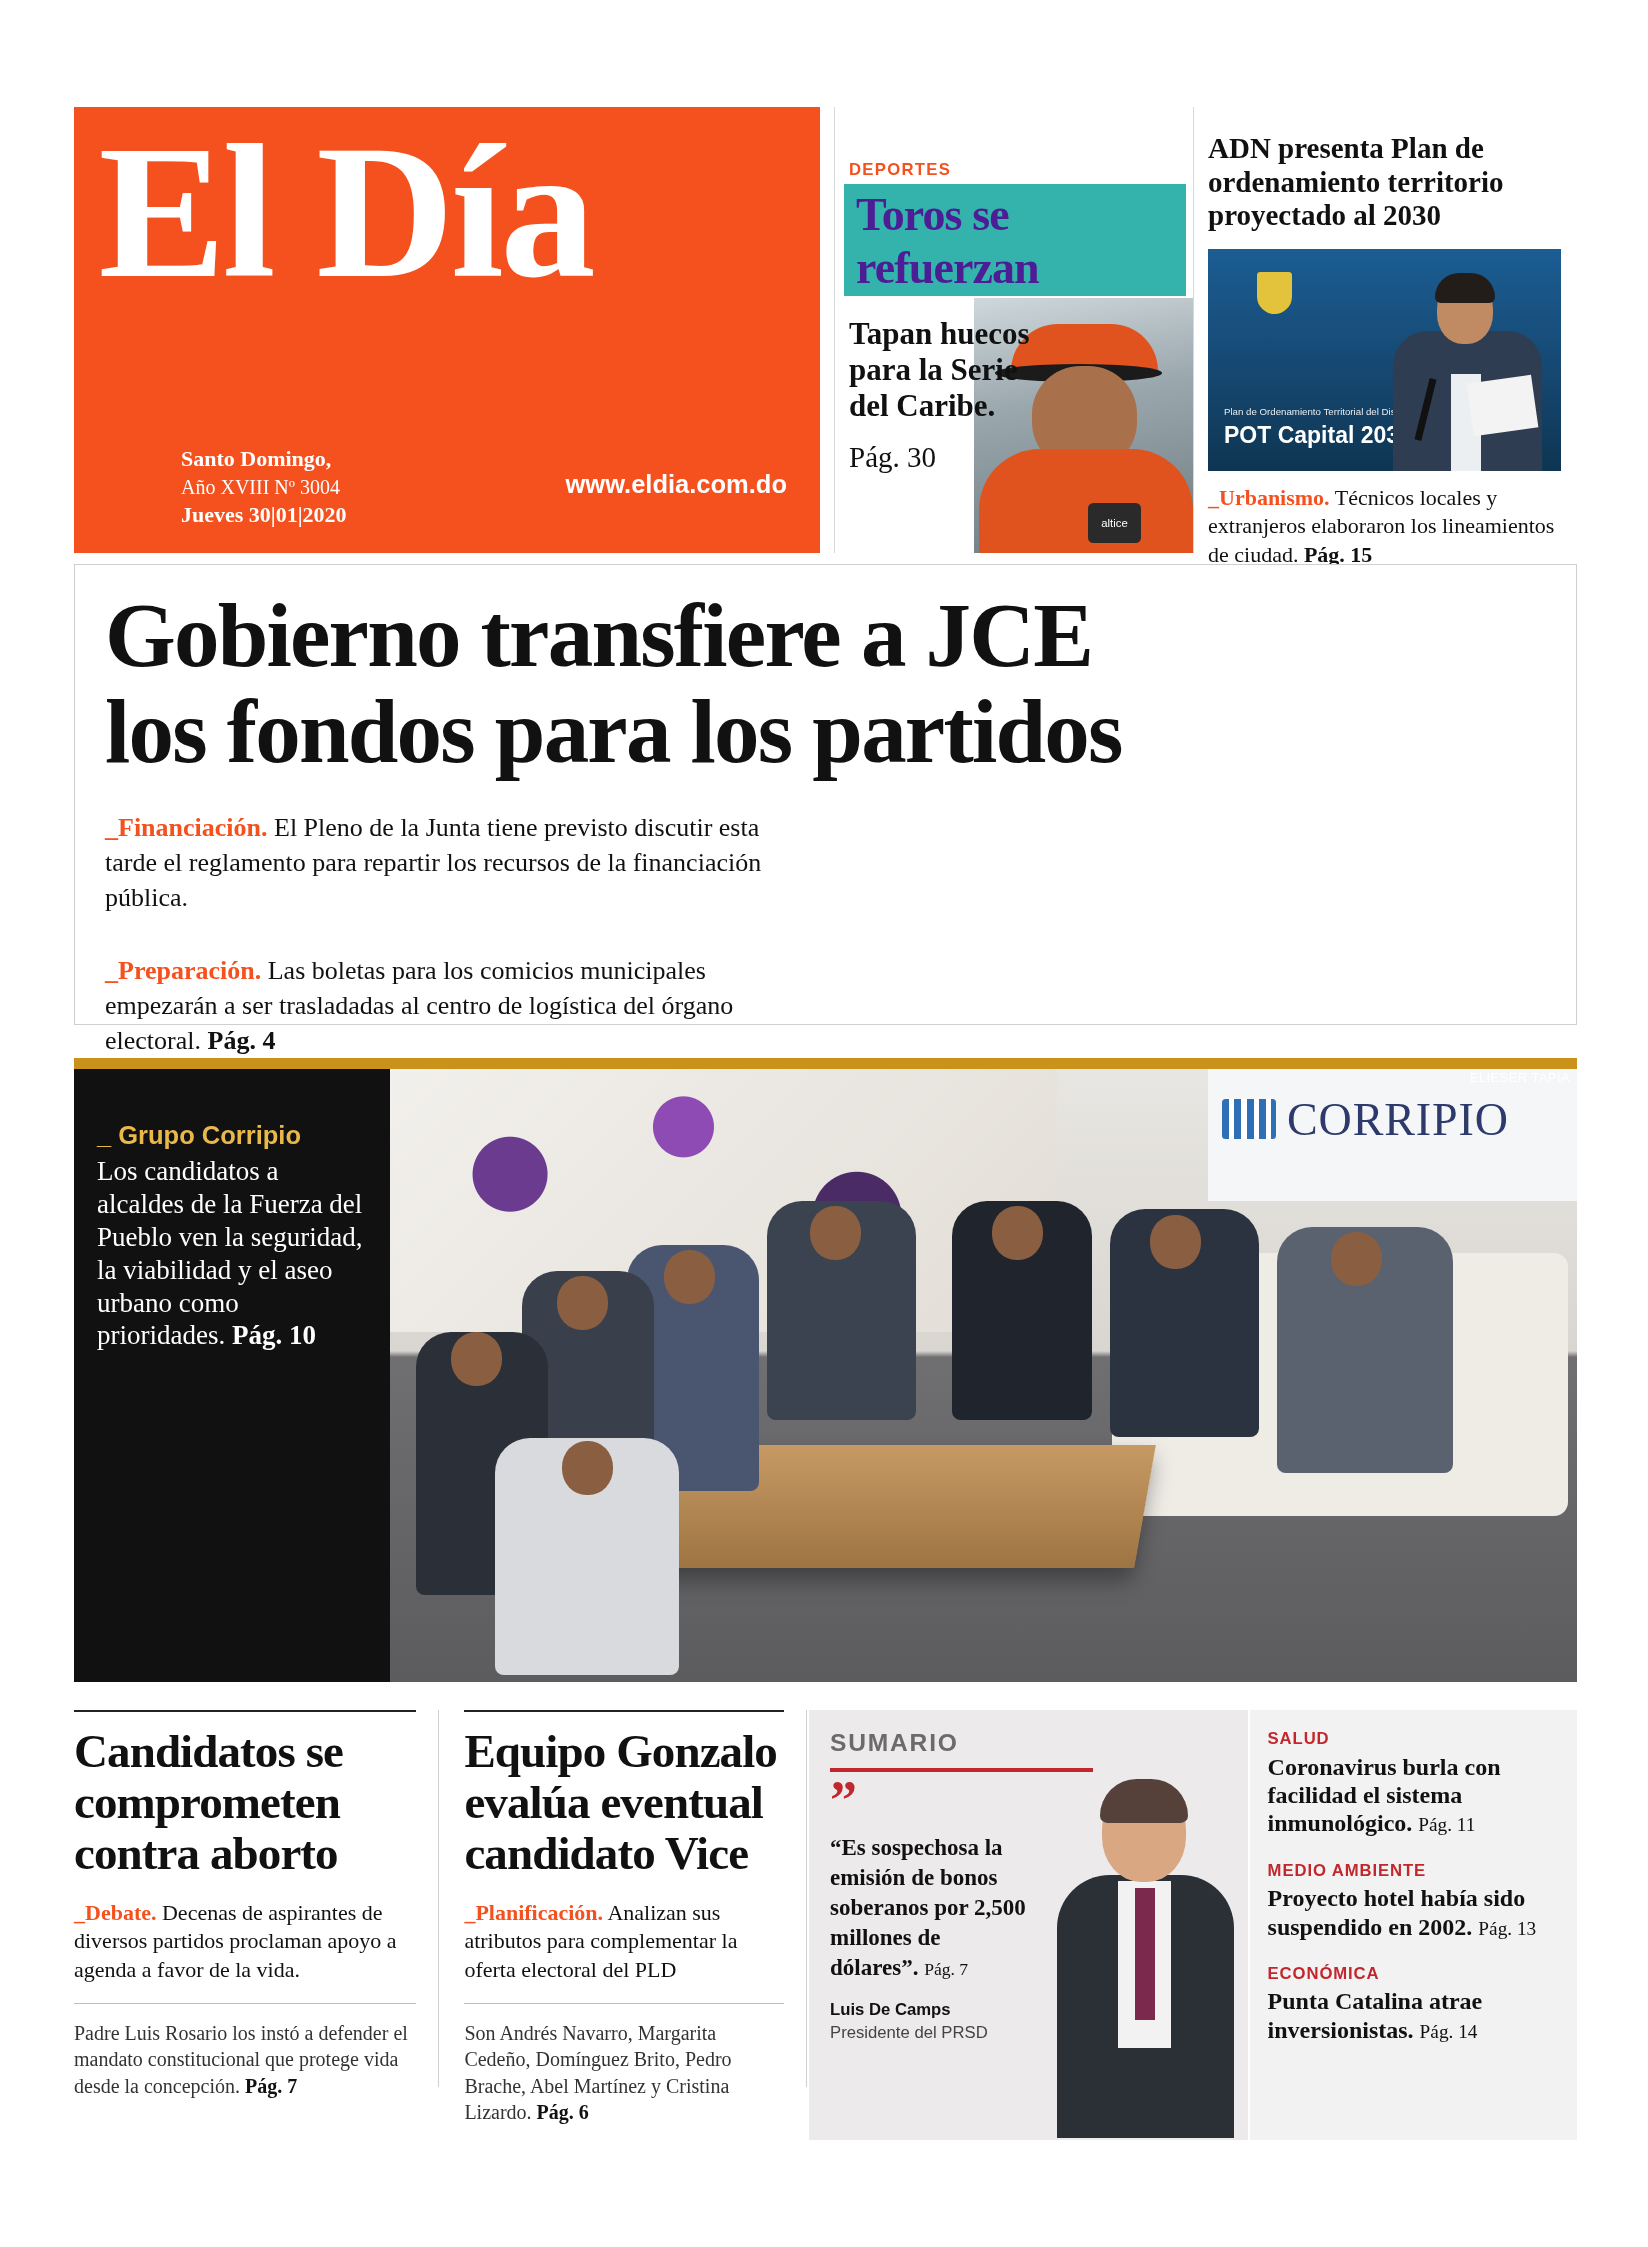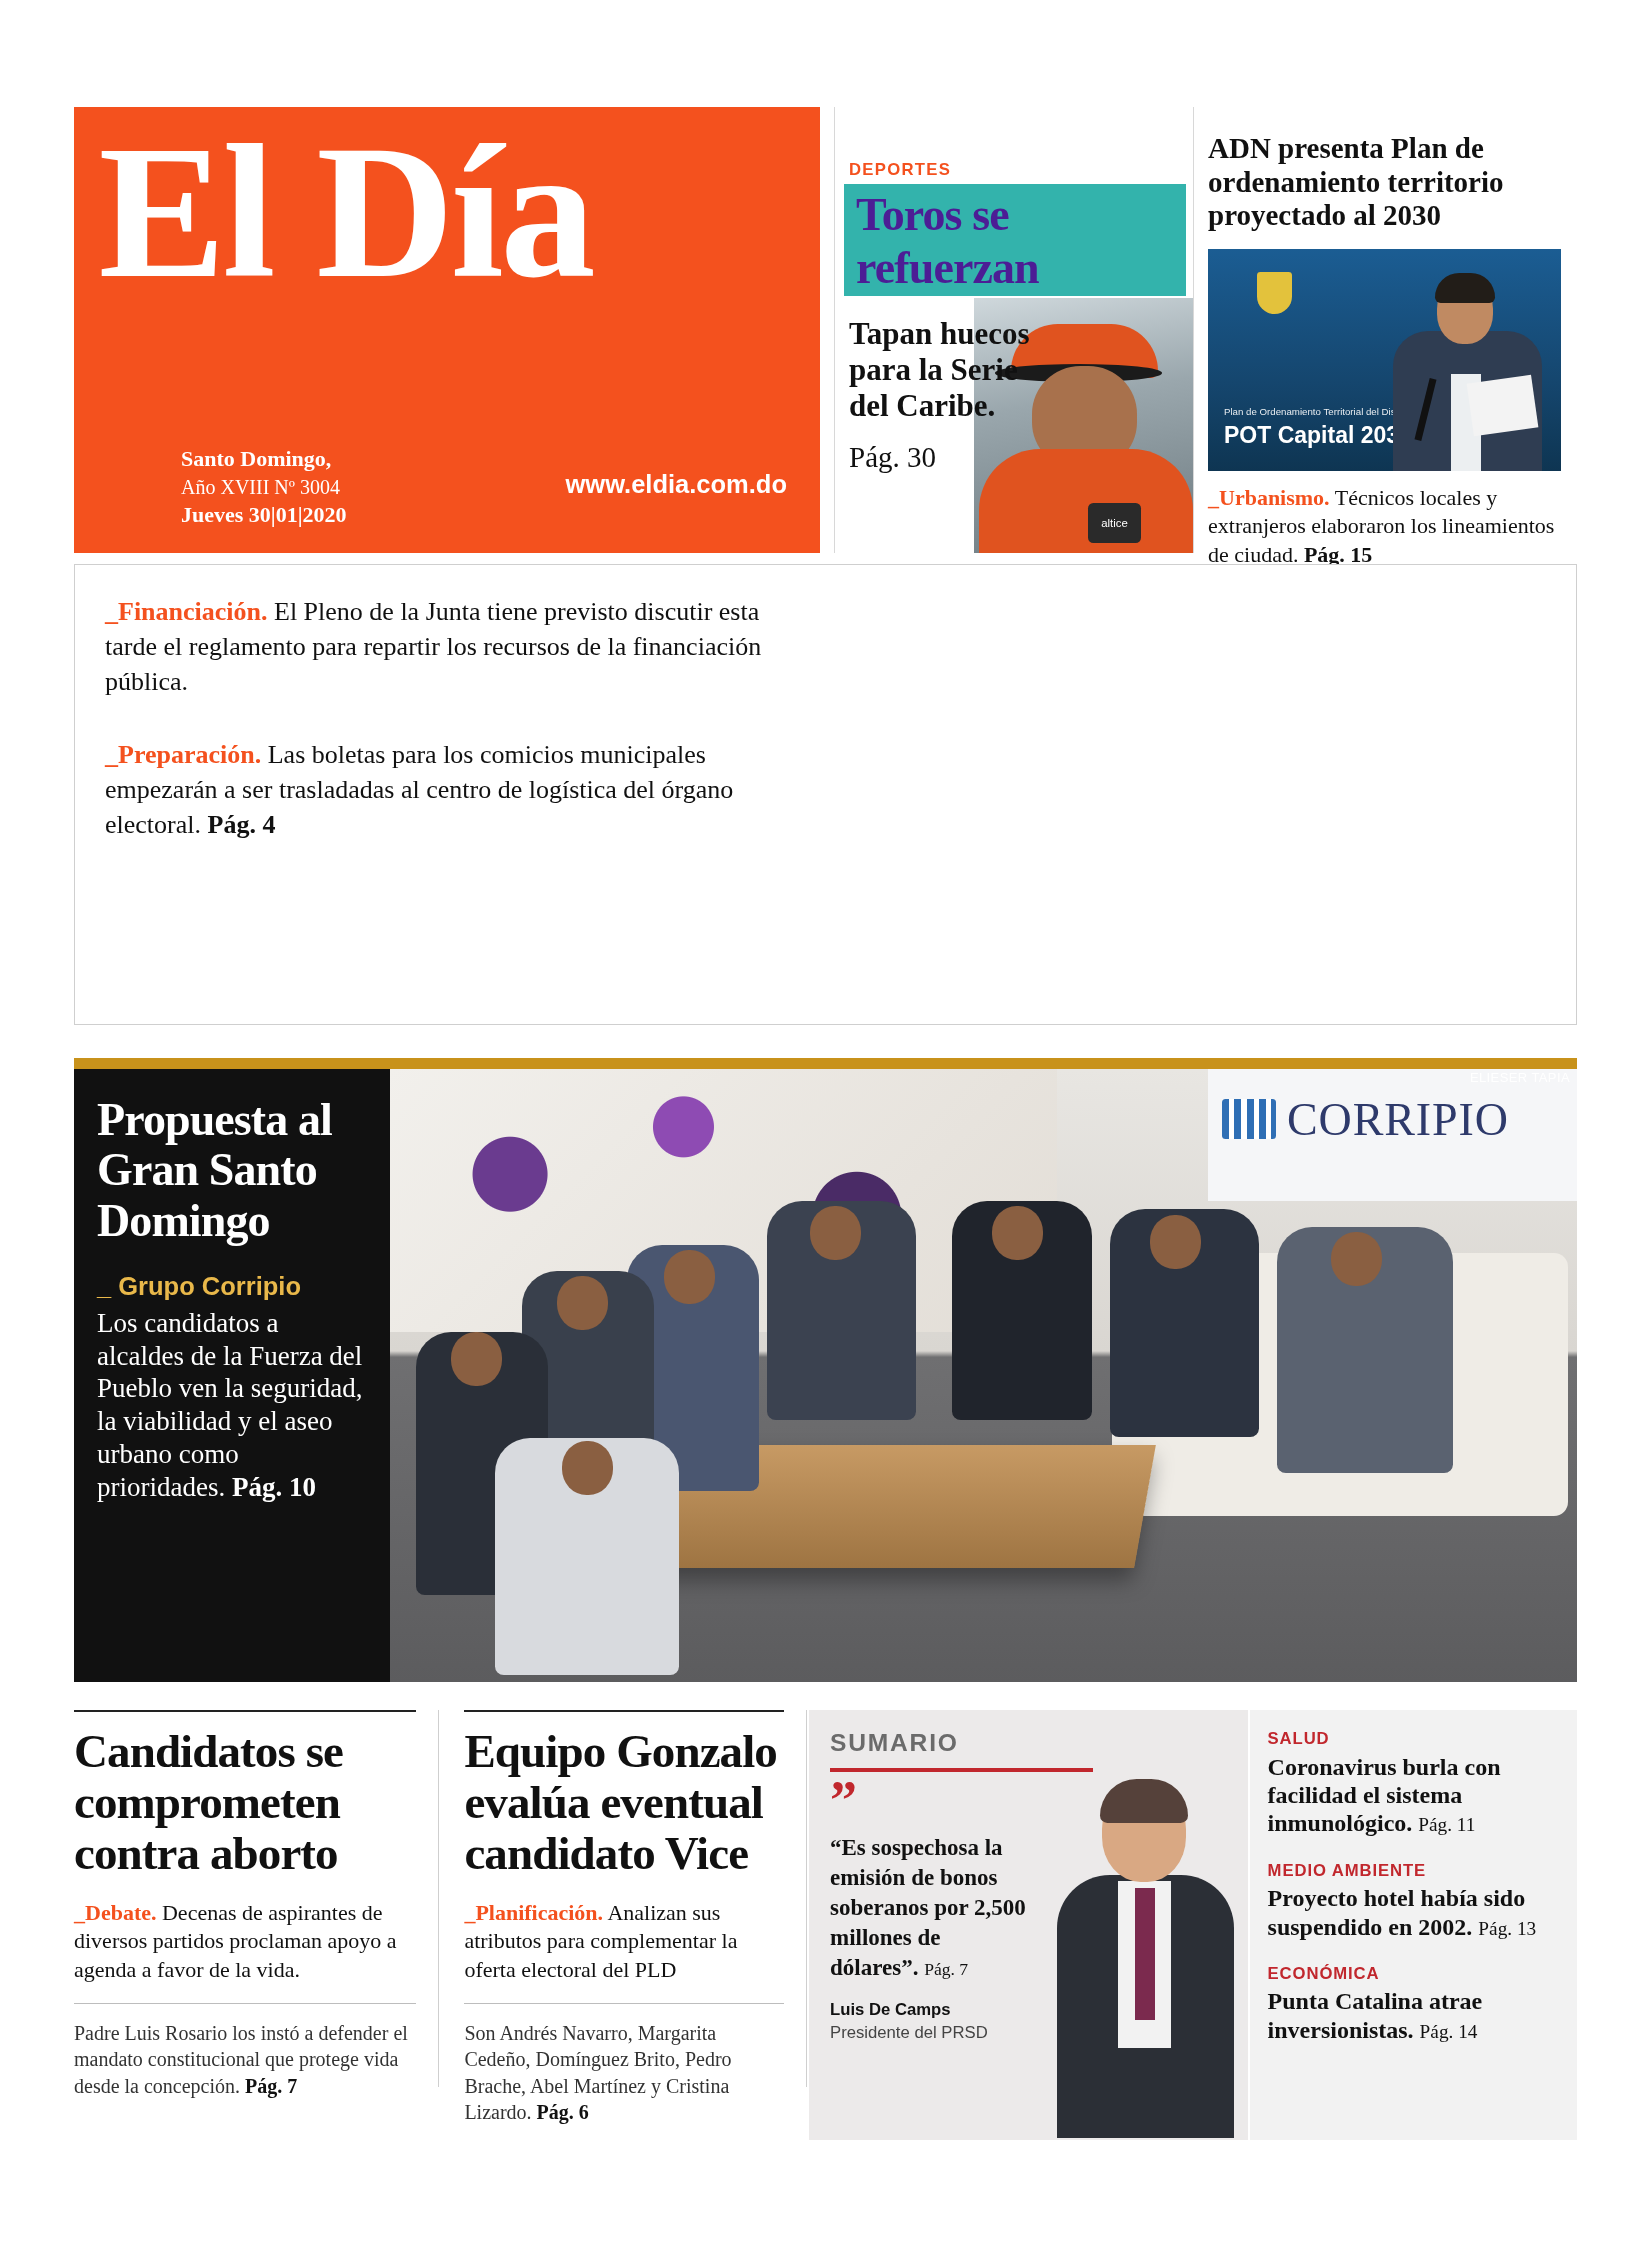--- a/index.html
+++ b/index.html
@@ -698,34 +698,37 @@
         </div>
         <div class="mic"></div>
       </div>
       <div class="summary">
         <span class="dash">_</span><span class="lead">Urbanismo.</span><span> Técnicos locales y extranjeros elaboraron los lineamientos de ciudad. </span><span class="pag">Pág. 15</span>
       </div>
     </div>
   </div>
 
   <div class="main-box">
+    <h1>
+      <span>Gobierno transfiere a JCE</span><br>
+      <span>los fondos para los partidos</span>
+    </h1>
     <div class="decks">
       <div class="deck">
         <span class="dash">_</span><span class="lead">Financiación.</span><span> El Pleno de la Junta tiene previsto discutir esta tarde el reglamento para repartir los recursos de la financiación pública.</span>
       </div>
       <div class="deck">
         <span class="dash">_</span><span class="lead">Preparación.</span><span> Las boletas para los comicios municipales empezarán a ser trasladadas al centro de logística del órgano electoral. </span><span class="pag">Pág. 4</span>
       </div>
     </div>
   </div>
 
   <div class="feature">
     <div class="rule"></div>
     <div class="left">
-      <h2>Propuesta al Gran Santo Domingo</h2>
       <div class="kicker">
         <span class="bar">_ </span><span>Grupo Corripio</span>
       </div>
       <p><span>Los candidatos a alcaldes de la Fuerza del Pueblo ven la seguridad, la viabilidad y el aseo urbano como prioridades. </span><span class="pag">Pág. 10</span></p>
     </div>
     <div class="photo">
       <div class="mural"></div>
       <div class="banner">
         <div class="mk"></div>
         <div class="txt">CORRIPIO</div>

